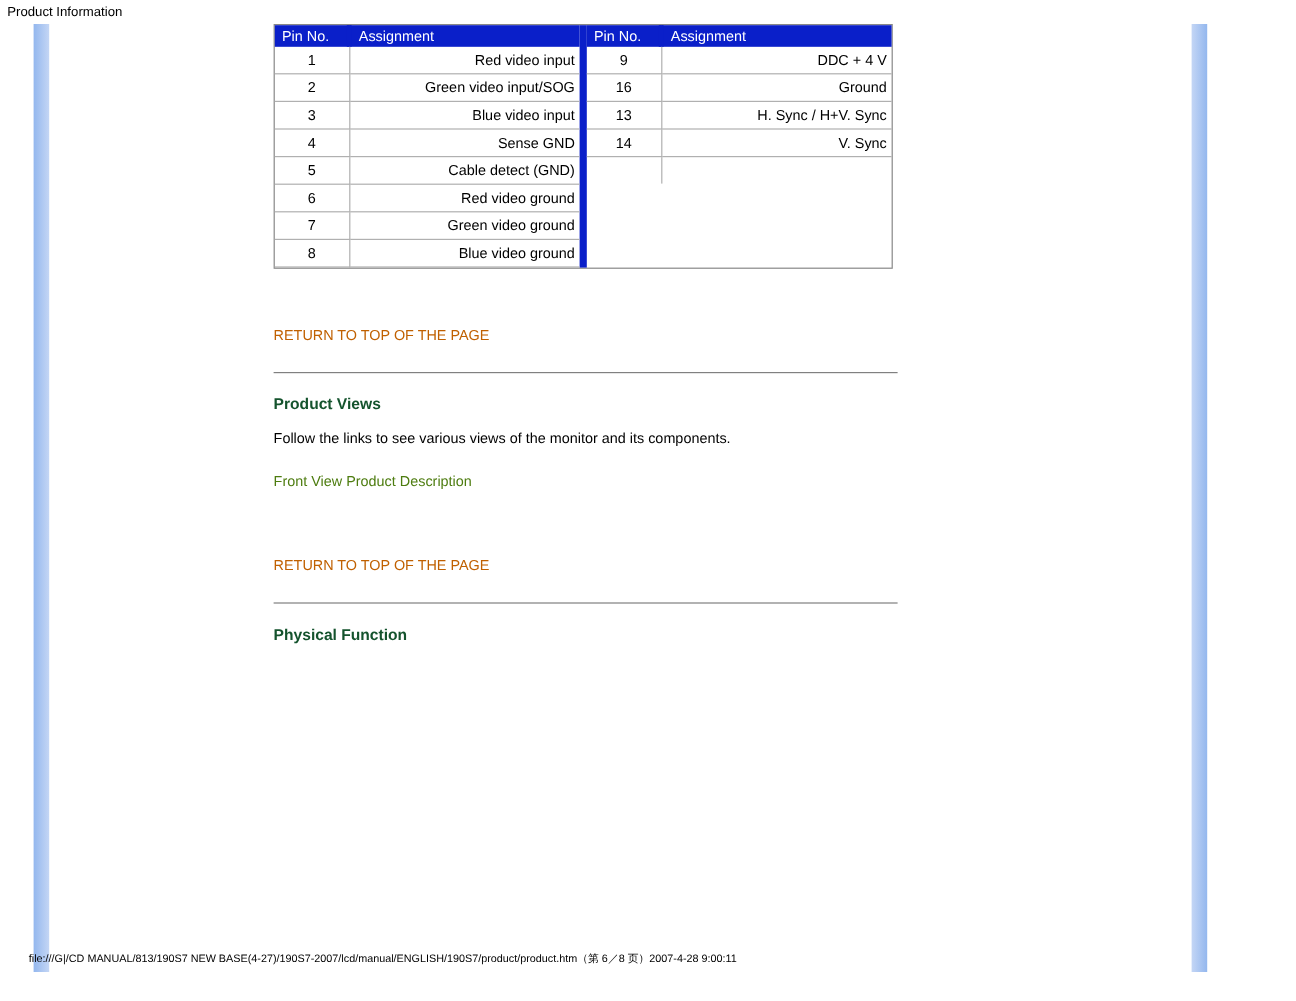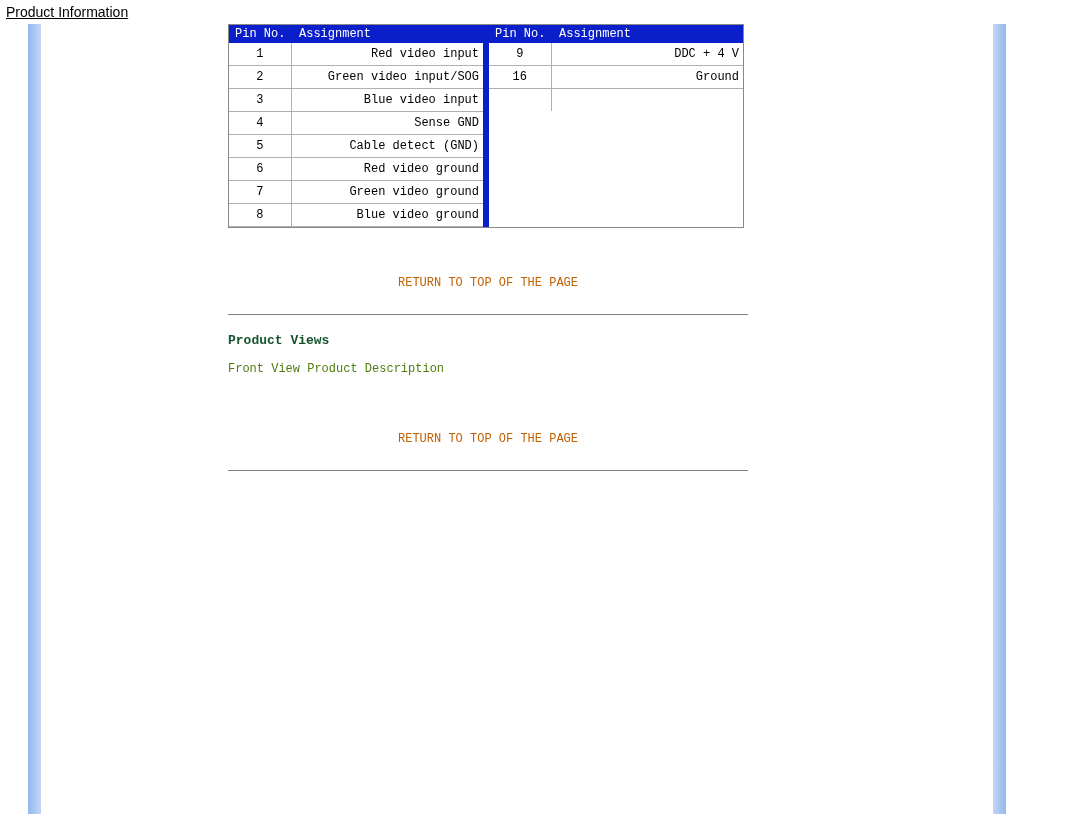--- a/index.html
+++ b/index.html
@@ -6,31 +6,29 @@
     margin: 0;
     padding: 0;
     background: #ffffff;
     font-family: Arial, Helvetica, sans-serif;
     font-size: 12px;
     color: #000000;
     width: 1080px;
   }
 
   .top-label {
-    font-size: 14px;
+    font-size: 11px;
     padding: 4px 6px;
     color: #000;
-    text-decoration: underline;
   }
 
   .page-wrap {
     position: relative;
     width: 1020px;
     min-height: 790px;
-    font-family: Liberation Mono, monospace;
   }
 
   .left-bar {
     position: absolute;
     left: 28px;
     top: 0;
     width: 13px;
     height: 790px;
     background: linear-gradient(to right, #93b7ee 0%, #c4d6f5 100%);
   }
@@ -100,21 +98,20 @@
   }
 
   .left-half { border-right: 6px solid #0a1fc9; }
   .right-half { }
 
   
   .pin-tables .left-half table.pin th:last-child { border-right: 0; }
   .pin-tables .right-half table.pin th:last-child { border-right: 0; }
 
   .return-top {
-    text-align: center;
     margin: 48px 0 24px 0;
   }
   .return-top a {
     color: #c06000;
     text-decoration: none;
     font-size: 12px;
   }
 
   hr.sep {
     border: none;
@@ -230,49 +227,60 @@
             <th class="asg">Assignment</th>
           </tr>
           <tr>
             <td class="pin-cell">9</td>
             <td class="asg-cell">DDC + 4 V</td>
           </tr>
           <tr>
             <td class="pin-cell">16</td>
             <td class="asg-cell">Ground</td>
           </tr>
+          <tr>
+            <td class="pin-cell">13</td>
+            <td class="asg-cell">H. Sync / H+V. Sync</td>
+          </tr>
+          <tr>
+            <td class="pin-cell">14</td>
+            <td class="asg-cell">V. Sync</td>
+          </tr>
           <tr style="height:22px;">
             <td class="pin-cell" style="border-bottom:none;"></td>
             <td class="asg-cell" style="border-bottom:none;"></td>
           </tr>
         </tbody>
           </table>
       </div>
 
     </div>
 
     
     <div class="return-top">
       <a href="#">RETURN TO TOP OF THE PAGE</a>
     </div>
 
     <hr class="sep">
 
     
     <div class="sect-head">Product Views</div>
 
+    <div class="body-text">Follow the links to see various views of the monitor and its components.</div>
 
     <a href="#" class="inline-link">Front View Product Description</a>
 
     
     <div class="return-top" style="margin-top:56px;">
       <a href="#">RETURN TO TOP OF THE PAGE</a>
     </div>
 
     <hr class="sep">
 
     
+    <div class="sect-head">Physical Function</div>
 
 
   </div>
 
+  <div class="footer-path">file:///G|/CD MANUAL/813/190S7 NEW BASE(4-27)/190S7-2007/lcd/manual/ENGLISH/190S7/product/product.htm（第 6／8 页）2007-4-28 9:00:11</div>
 
 </div>
 
 </body></html>

